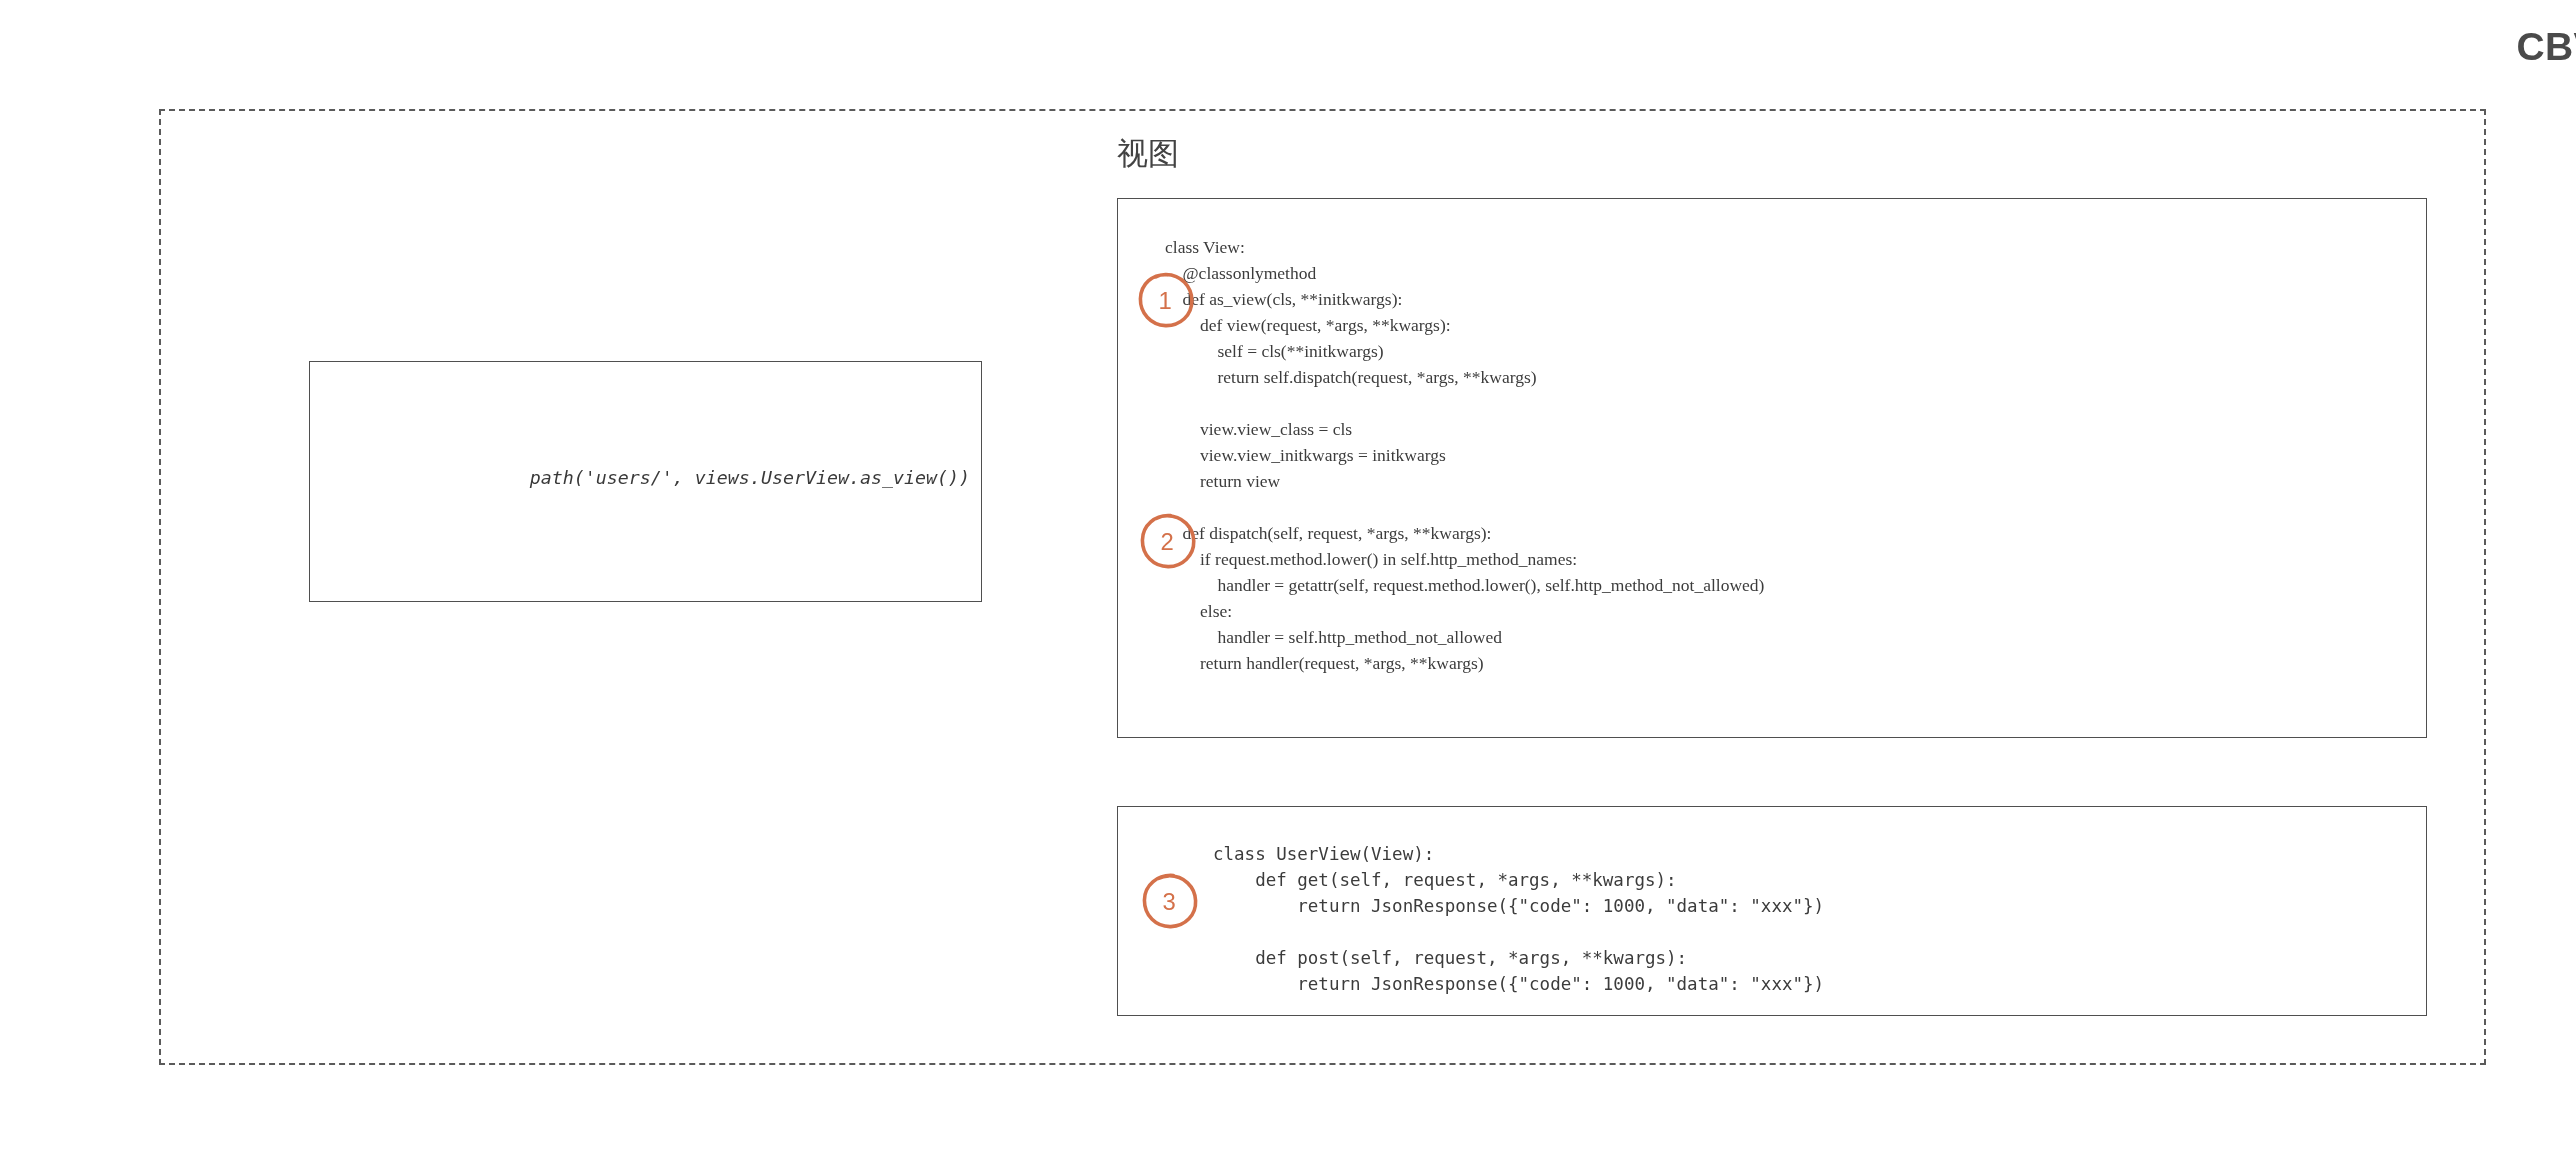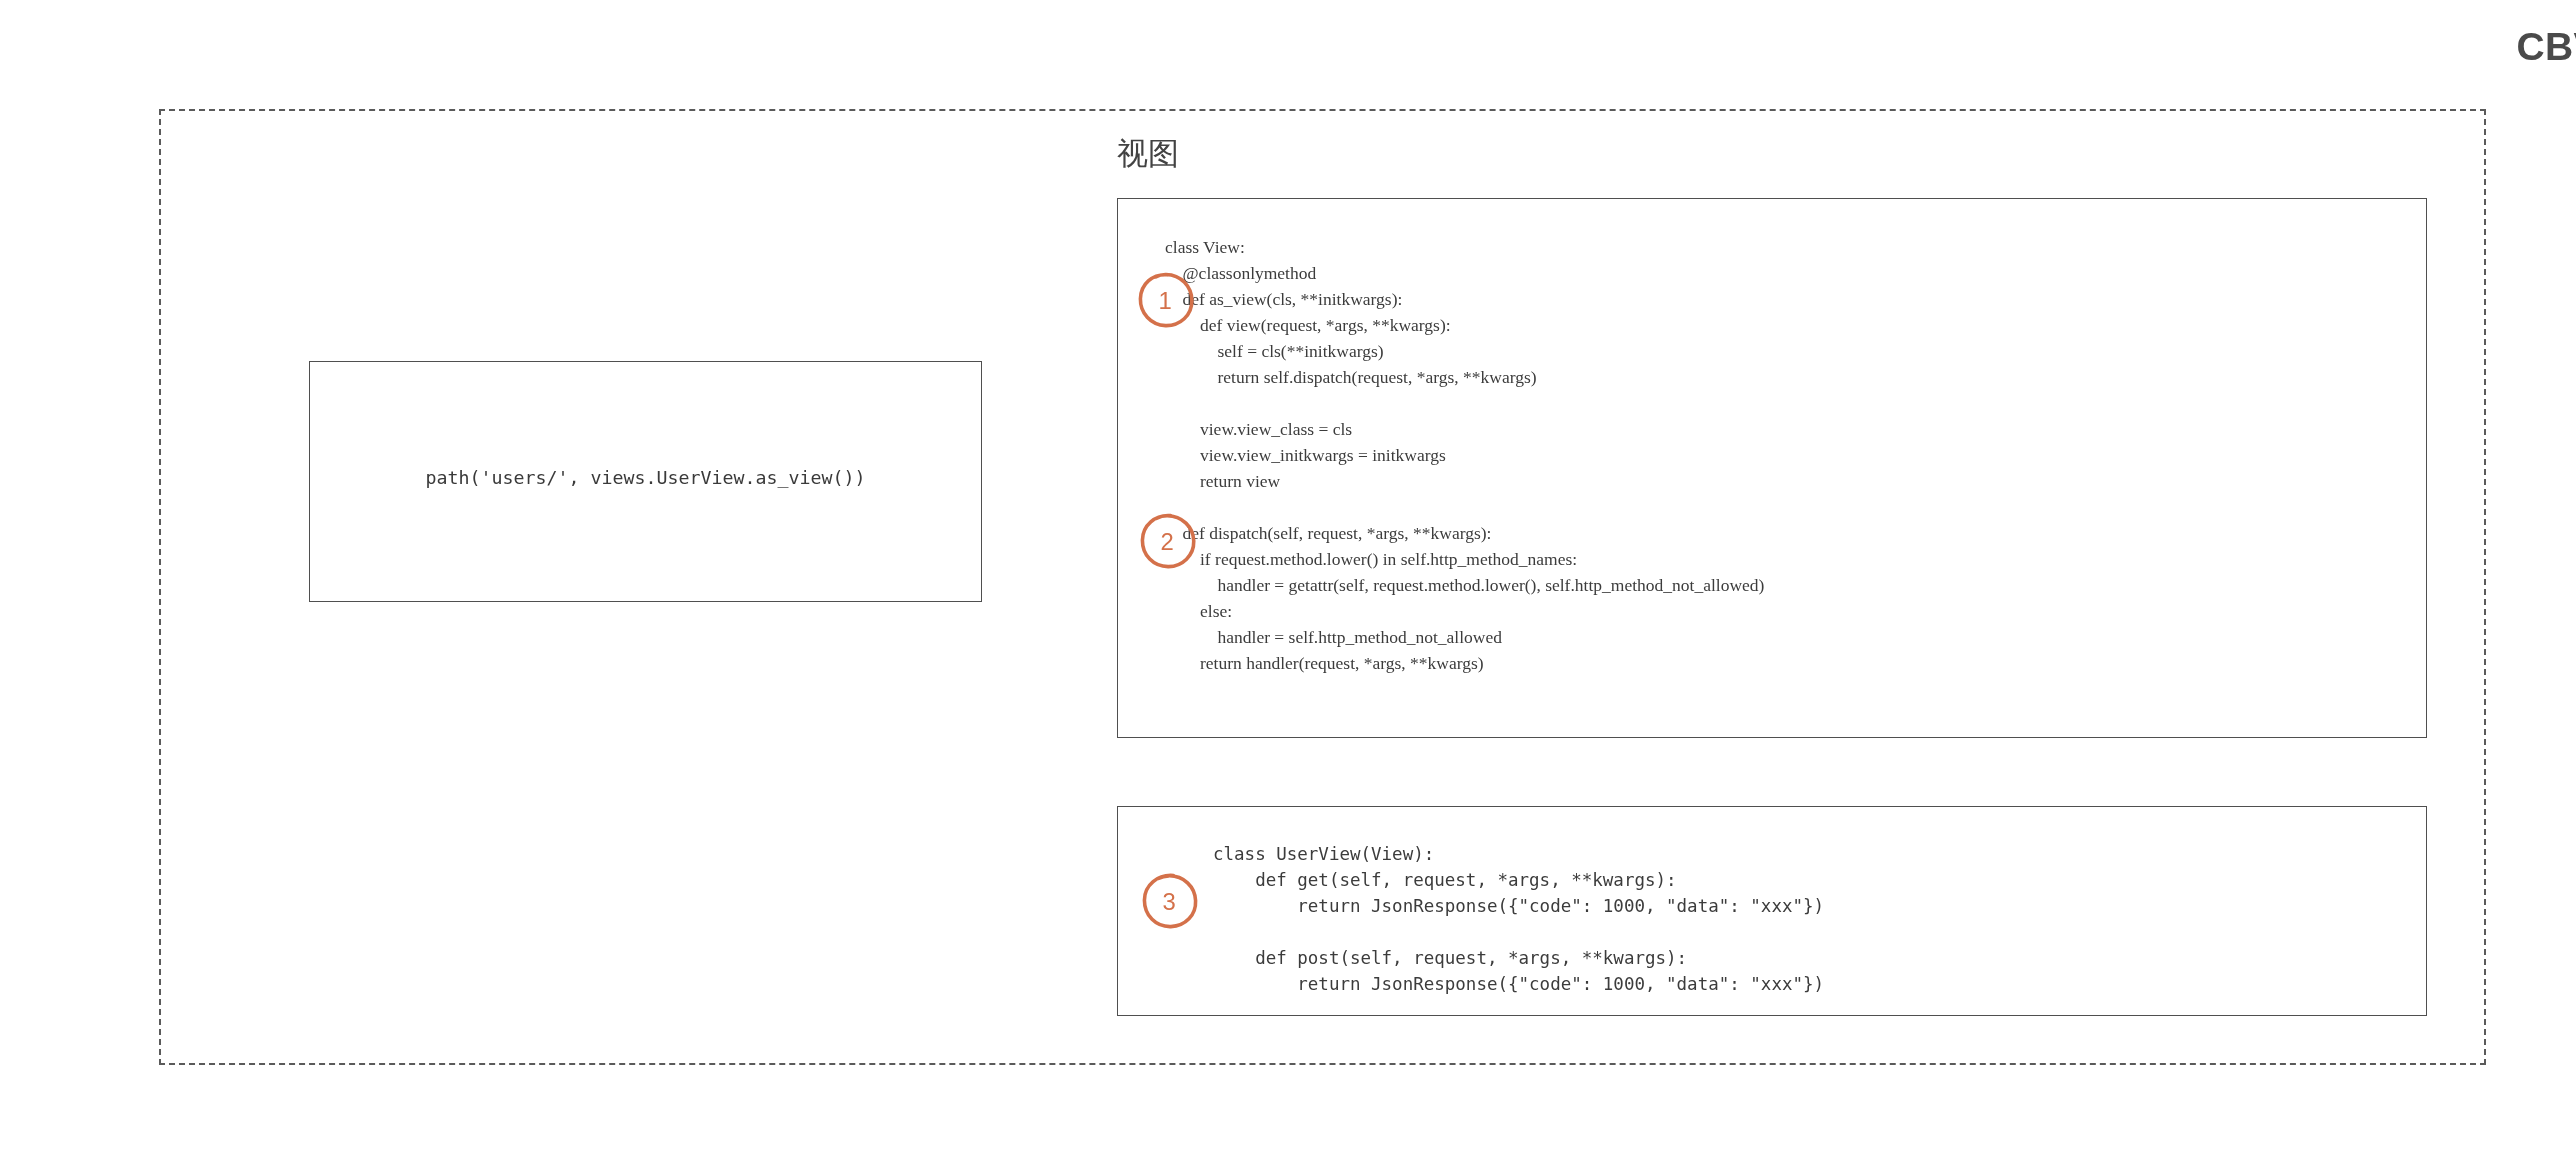--- a/index.html
+++ b/index.html
@@ -108,22 +108,23 @@
     white-space: pre;
     margin: 0;
     letter-spacing: 0px;
   }
   .route-code {
     left: 321px;
     top: 465px;
     font-size: 18.3px;
     line-height: 25.6px;
     width: 649px;
-    text-align: center;
+    text-align: right;
     color: #3a3a3a;
+    font-style: italic;
   }
   .code-1 {
     left: 1165px;
     top: 234px;
     font-family: Liberation Serif, serif;
   }
   .code-2 {
     left: 1165px;
     top: 841px;
     margin-left: 48px;

